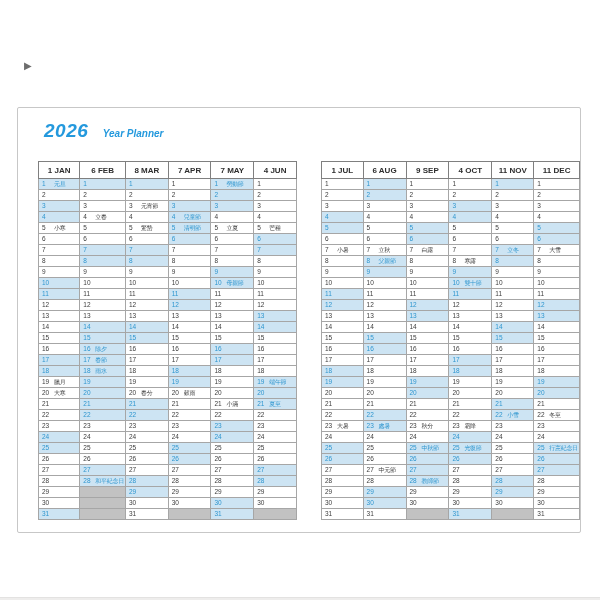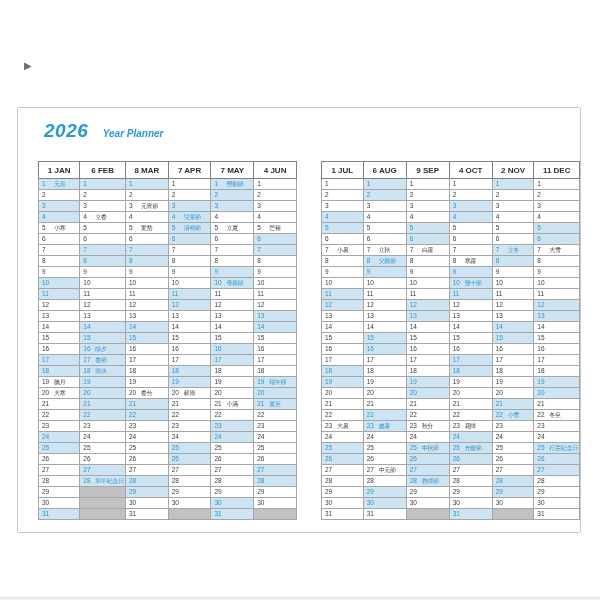--- a/index.html
+++ b/index.html
@@ -327,21 +327,21 @@
           </table>
         </div>
       <div class="table-host">
           <table>
             <thead>
               <tr>
                 <th>1 JUL</th>
                 <th>6 AUG</th>
                 <th>9 SEP</th>
                 <th>4 OCT</th>
-                <th>2 NOV</th>
+                <th>11 NOV</th>
                 <th>11 DEC</th>
               </tr>
             </thead>
             <tbody>
               <tr>
                 <td><span class="num">1</span></td>
                 <td class="hl"><span class="num">1</span></td>
                 <td><span class="num">1</span></td>
                 <td><span class="num">1</span></td>
                 <td class="hl"><span class="num">1</span></td>

